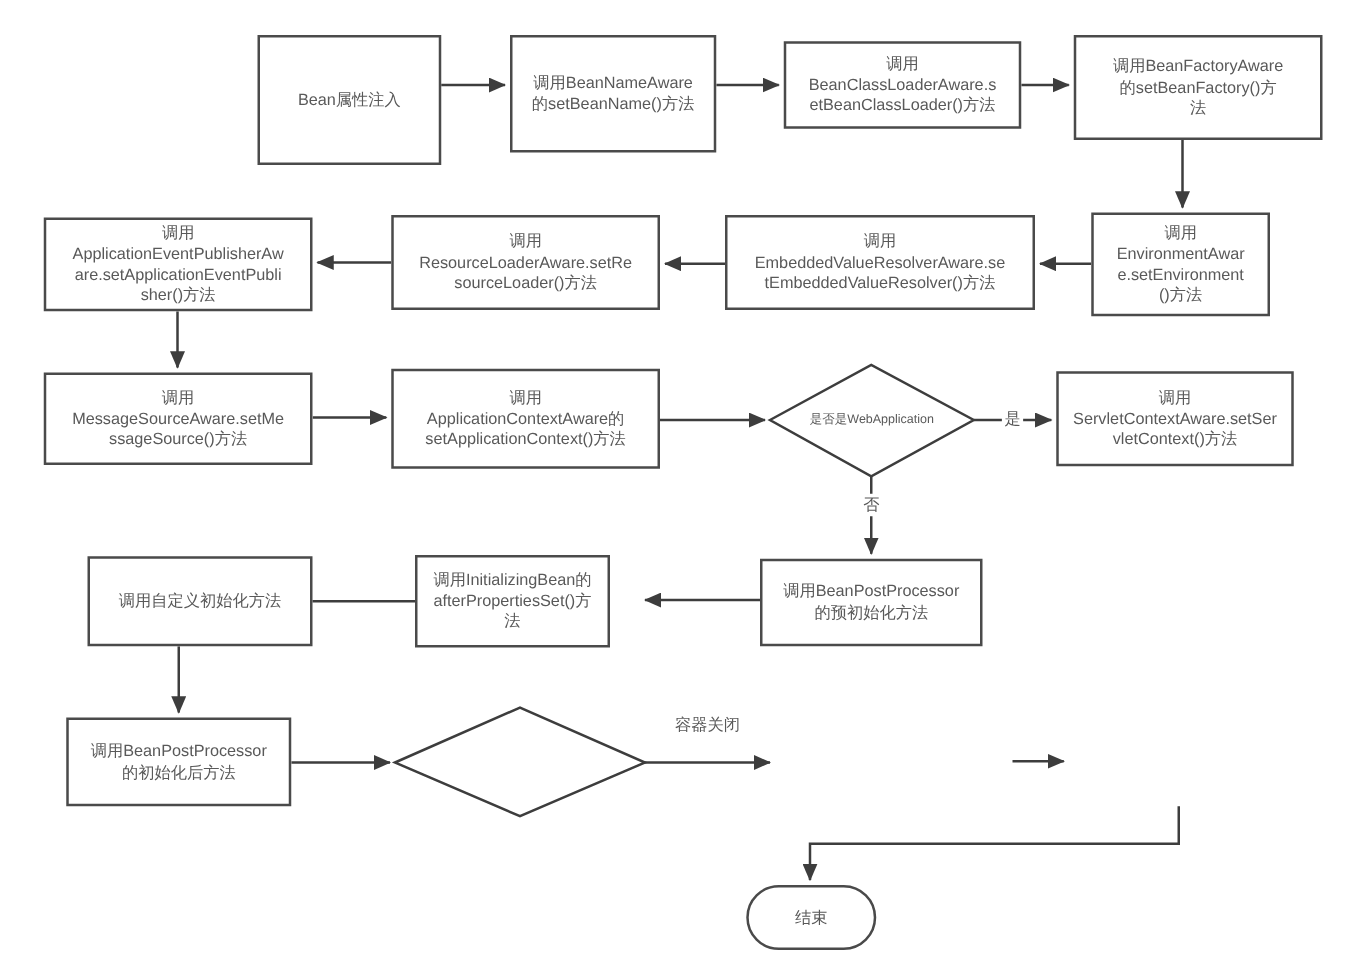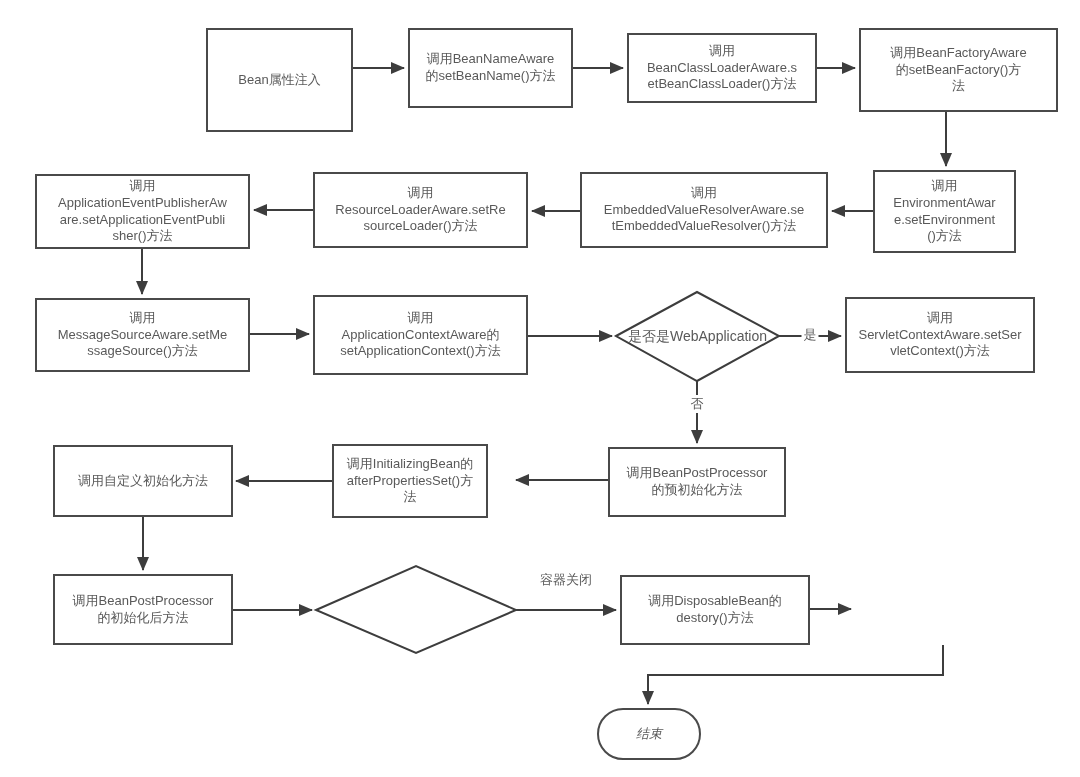--- a/index.html
+++ b/index.html
@@ -27,29 +27,28 @@
     align-items: center;
     justify-content: center;
     text-align: center;
     font-size: 13px;
     line-height: 1.28;
     white-space: pre-line;
     padding: 2px 3px;
   }
   .terminator {
     border-radius: 26px;
-    font-style: italic;
   }
   .diamond-label {
     position: absolute;
     display: flex;
     align-items: center;
     justify-content: center;
     text-align: right;
-    font-size: 14px;
+    font-size: 10px;
     line-height: 1.25;
     pointer-events: none;
   }
   .edge-label {
     position: absolute;
     transform: translate(-50%, -50%);
     background: #ffffff;
     font-size: 13px;
     padding: 0 2px;
     white-space: nowrap;
@@ -87,21 +86,21 @@
       <path d="M810,609 L851,609" marker-end="url(#arrow)"></path>
       <path d="M943,645 L943,675 L648,675 L648,704" marker-end="url(#arrow)"></path>
       <polygon points="616,336 697,292 779,336 697,381" fill="#ffffff"></polygon>
       <polygon points="316,610 416,566 516,610 416,653" fill="#ffffff"></polygon>
     </g>
   </svg>
 
 
   <div class="node" style="left:206px;top:28px;width:147px;height:104px">Bean属性注入</div>
 
-  <div class="node" style="left:408px;top:28px;width:165px;height:80px">调用BeanNameAware
+  <div class="node" style="left:408px;top:28px;width:165px;height:94px">调用BeanNameAware
 的setBeanName()方法</div>
 
   <div class="node" style="left:627px;top:33px;width:190px;height:70px">调用
 BeanClassLoaderAware.s
 etBeanClassLoader()方法</div>
 
   <div class="node" style="left:859px;top:28px;width:199px;height:84px">调用BeanFactoryAware
 的setBeanFactory()方
 法</div>
 
@@ -135,27 +134,25 @@
 ServletContextAware.setSer
 vletContext()方法</div>
 
   <div class="node" style="left:608px;top:447px;width:178px;height:70px">调用BeanPostProcessor
 的预初始化方法</div>
 
   <div class="node" style="left:332px;top:444px;width:156px;height:74px">调用InitializingBean的
 afterPropertiesSet()方
 法</div>
 
-  <div class="node" style="left:53px;top:445px;width:180px;height:72px">调用自定义初始化方法</div>
+  <div class="node" style="left:70px;top:445px;width:180px;height:72px">调用自定义初始化方法</div>
 
   <div class="node" style="left:53px;top:574px;width:180px;height:71px">调用BeanPostProcessor
 的初始化后方法</div>
 
-  <div class="node" style="left:620px;top:575px;width:190px;height:70px">调用DisposableBean的
-destory()方法</div>
 
 
   <div class="diamond-label" style="left:616px;top:292px;width:163px;height:89px">是否是WebApplication</div>
 
 
   <div class="node terminator" style="left:597px;top:708px;width:104px;height:52px">结束</div>
 
   <div class="edge-label" style="left:810px;top:335px">是</div>
 
   <div class="edge-label" style="left:697px;top:404px">否</div>

